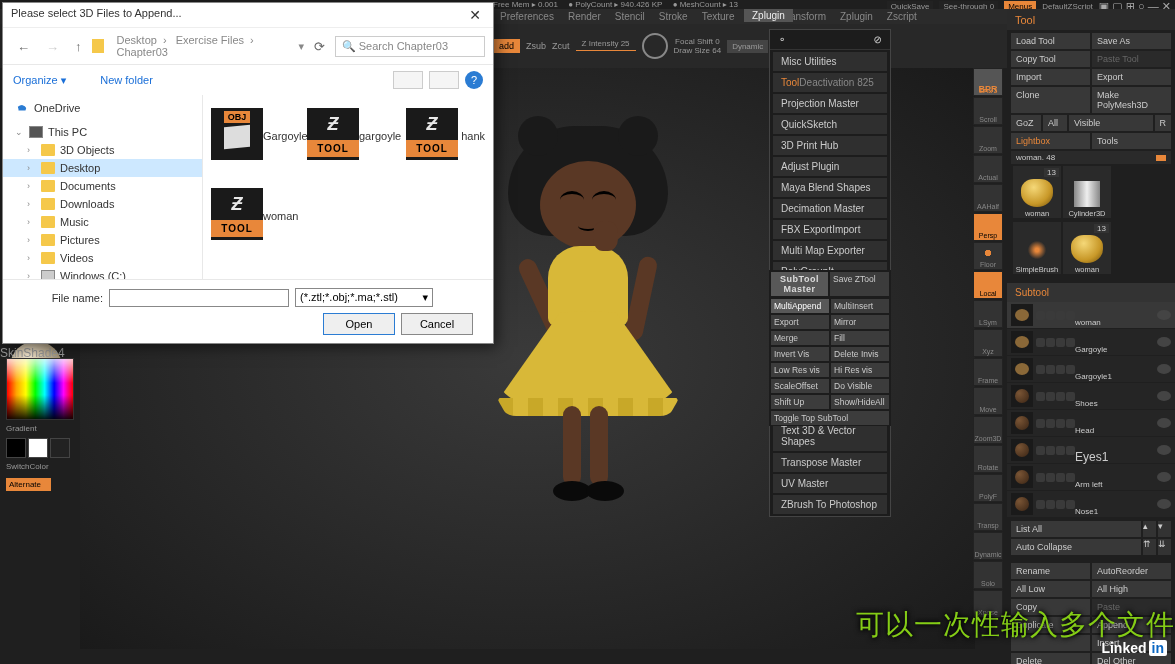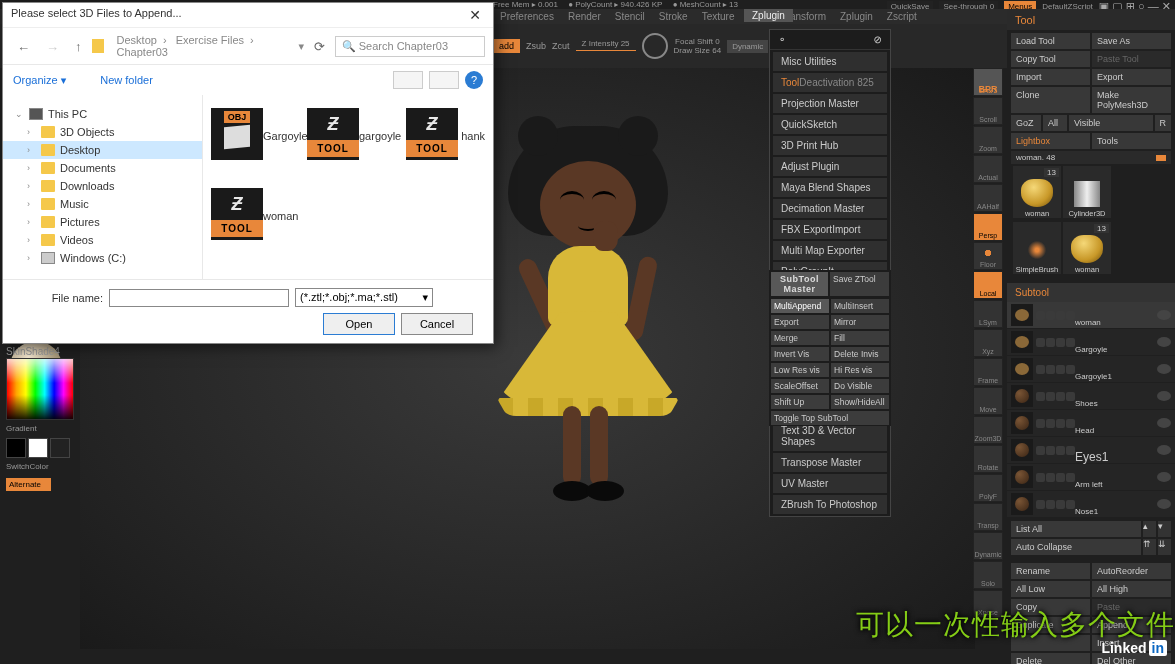--- a/index.html
+++ b/index.html
@@ -260,21 +260,21 @@
     <div class="leg l"></div>
       <div class="leg r"></div>
     <div class="shoe l"></div>
       <div class="shoe r"></div>
   </div>
 </div>
 
 <div style="position:absolute;top:341px;left:10px">
   <div class="mat"></div>
 </div>
-<div style="position:absolute;top:346px;left:6px;font-size:10px;color:#999">SkinShade4</div>
+<div style="position:absolute;top:346px;left:0;font-size:12px;color:#999">SkinShade4</div>
 <div class="palette" style="top:358px"></div>
 <div class="gradbar">Gradient</div>
 <div style="position:absolute;top:436px;left:6px" class="lbtns">
     <div></div>
     <div></div>
     <div></div>
   </div>
 <div class="swc">SwitchColor</div>
 <div style="position:absolute;top:474px;left:6px" class="alt">Alternate</div>
 
@@ -531,20 +531,24 @@
     <span class="org"><span>Organize</span> ▾</span>
     <span class="org">New folder</span>
     <div class="right">
       <span class="viewbtn"></span>
       <span class="viewbtn"></span>
       <span class="help">?</span>
     </div>
   </div>
   <div class="dlg-body">
     <div class="dlg-tree">
+      <div class="node root">
+          <span class="ic ic-cloud"></span>
+          <span>OneDrive</span>
+        </div>
       <div style="height:6px"></div>
       <div class="node root">
           <span class="caret">⌄</span>
           <span class="ic ic-pc"></span>
           <span>This PC</span>
         </div>
       <div id="treeNodes">
           <div class="node">
             <span class="caret">›</span>
             <span class="ic ic-folder"></span>

